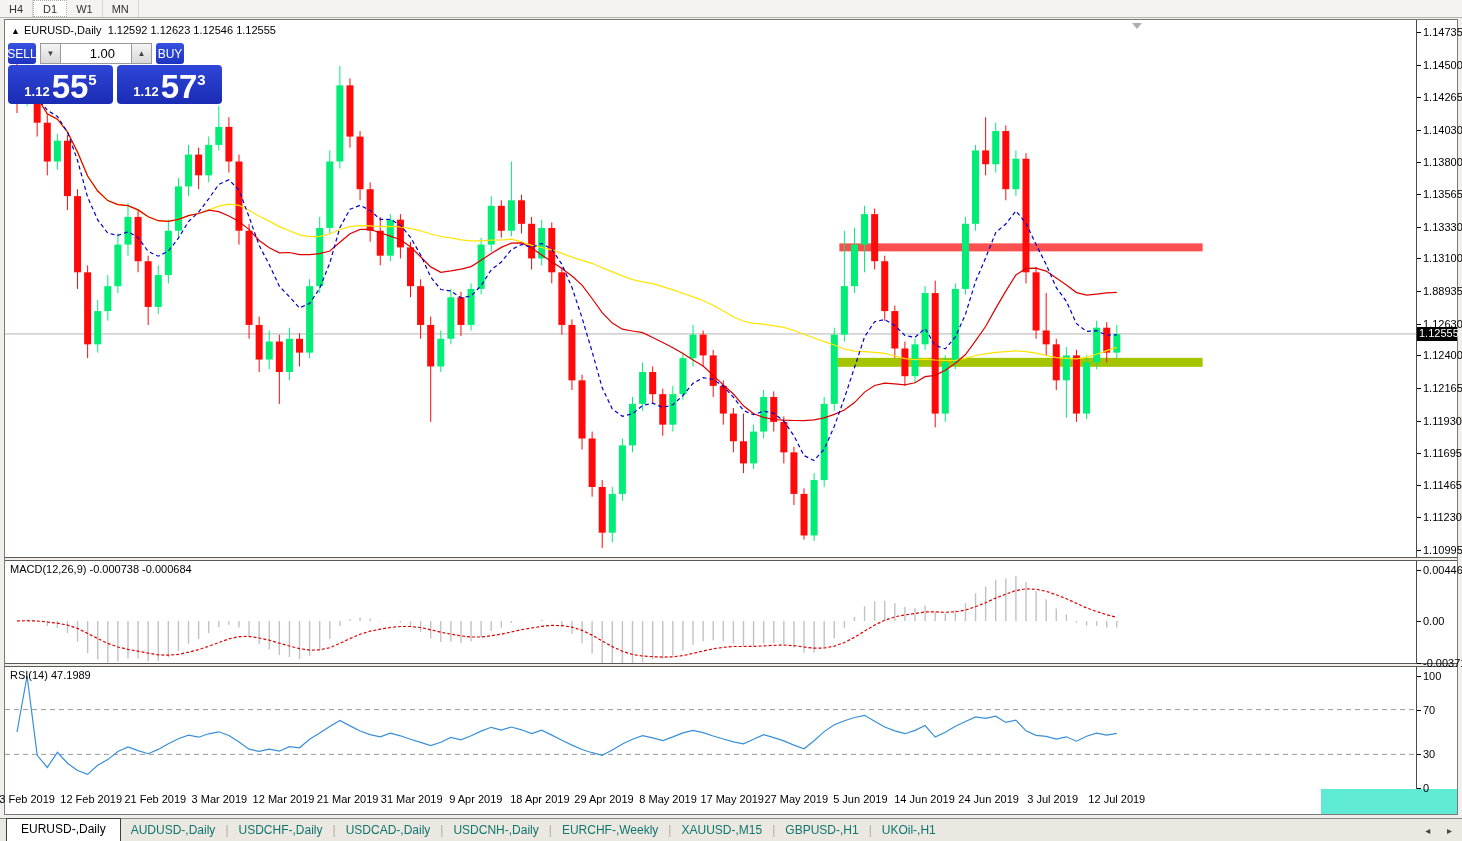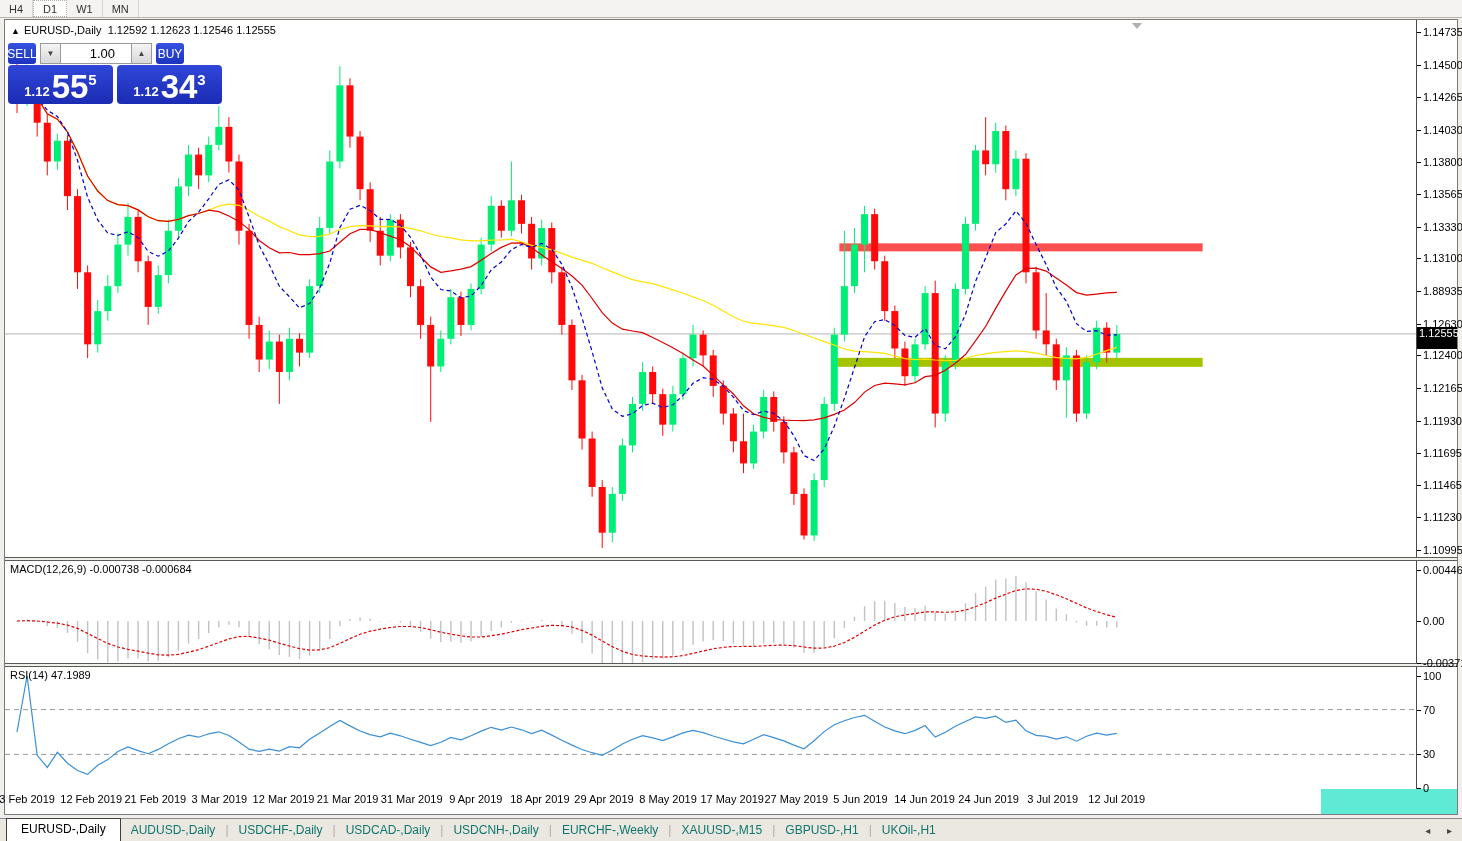--- a/index.html
+++ b/index.html
@@ -49,21 +49,21 @@
   .big-quote { width:105px; height:39px; background:linear-gradient(#2f46d8,#1b2cb4); border-radius:4px;
                color:#fff; display:flex; align-items:flex-end; justify-content:center; padding-bottom:2px; cursor:pointer; }
   .big-quote .small { font-size:13px; font-weight:bold; margin-right:2px; margin-bottom:3px; }
   .big-quote .big { font-size:33px; font-weight:bold; line-height:30px; }
   .big-quote .sup { font-size:15px; font-weight:bold; margin-bottom:14px; }
   #trade-row2 .gap { width:4px; }
 
   #shift-marker { position:absolute; left:1127px; top:3px; width:0; height:0; z-index:4;
                   border-left:5px solid transparent; border-right:5px solid transparent; border-top:6px solid #b0b0b0; }
 
-  #price-tag { position:absolute; left:0; width:40px; height:22px; background:#000; color:#fff;
+  #price-tag { position:absolute; left:0; width:40px; height:14px; background:#000; color:#fff;
                font-size:11px; line-height:13px; padding-left:2px; z-index:3; }
 
   
   #tab-bar { position:absolute; left:0; top:818px; width:1462px; height:23px; background:#eae8e1;
              border-top:1px solid #8a8a8a; display:flex; align-items:flex-end; }
   .tab { font-size:12px; color:#0f766e; padding:3px 10px 4px 10px; white-space:nowrap; cursor:pointer; }
   .tab.active { background:#fff; color:#000; border:1px solid #404040; border-bottom:none; margin-left:6px;
                 padding:3px 14px 5px 14px; }
   .tab-sep { color:#b0aea6; font-size:12px; padding-bottom:4px; }
   #tab-arrows { margin-left:auto; margin-right:10px; padding-bottom:5px; font-size:10px; color:#444; }
@@ -98,21 +98,21 @@
         </div>
         <div id="trade-row2">
           <div class="big-quote">
             <span class="small">1.12</span>
             <span class="big">55</span>
             <span class="sup">5</span>
           </div>
           <div class="gap"></div>
           <div class="big-quote">
             <span class="small">1.12</span>
-            <span class="big">34</span>
+            <span class="big">57</span>
             <span class="sup">3</span>
           </div>
         </div>
       </div>
       <div id="shift-marker"></div>
       <svg id="main-svg" width="1412" height="537">
           <line x1="0" y1="313.9358288770059" x2="1412" y2="313.9358288770059" stroke="#b4b4b4" stroke-width="1"></line>
           <rect x="834.38" y="223.3716577540131" width="363.2399999999999" height="8" fill="#fa5050"></rect>
           <rect x="832.38" y="337.8288770053496" width="365.2399999999999" height="9" fill="#a4c400"></rect>
           <g>

